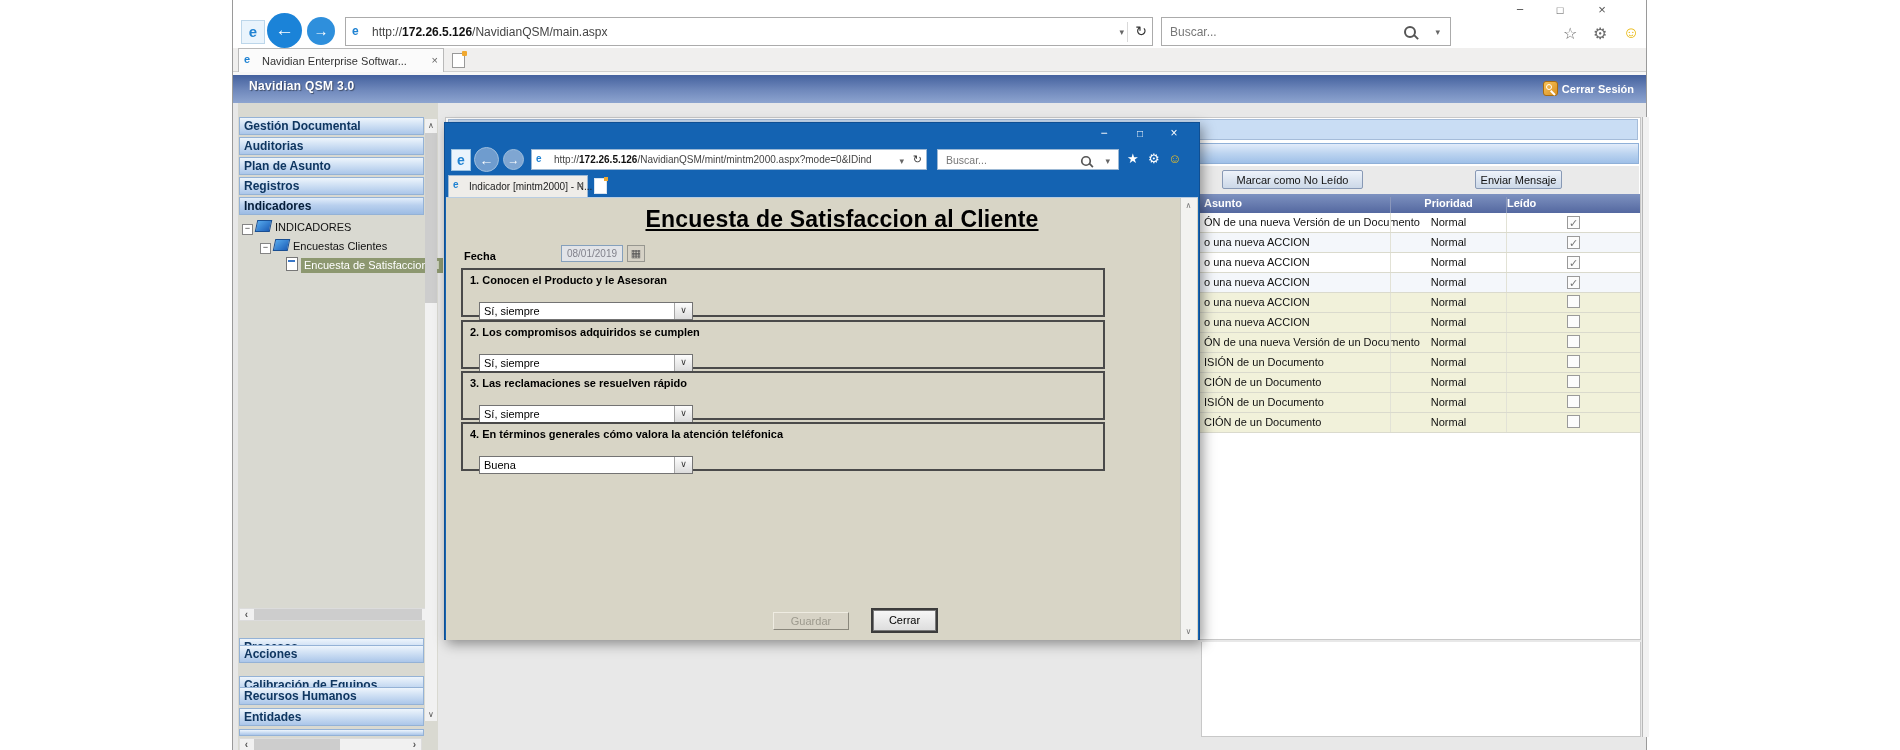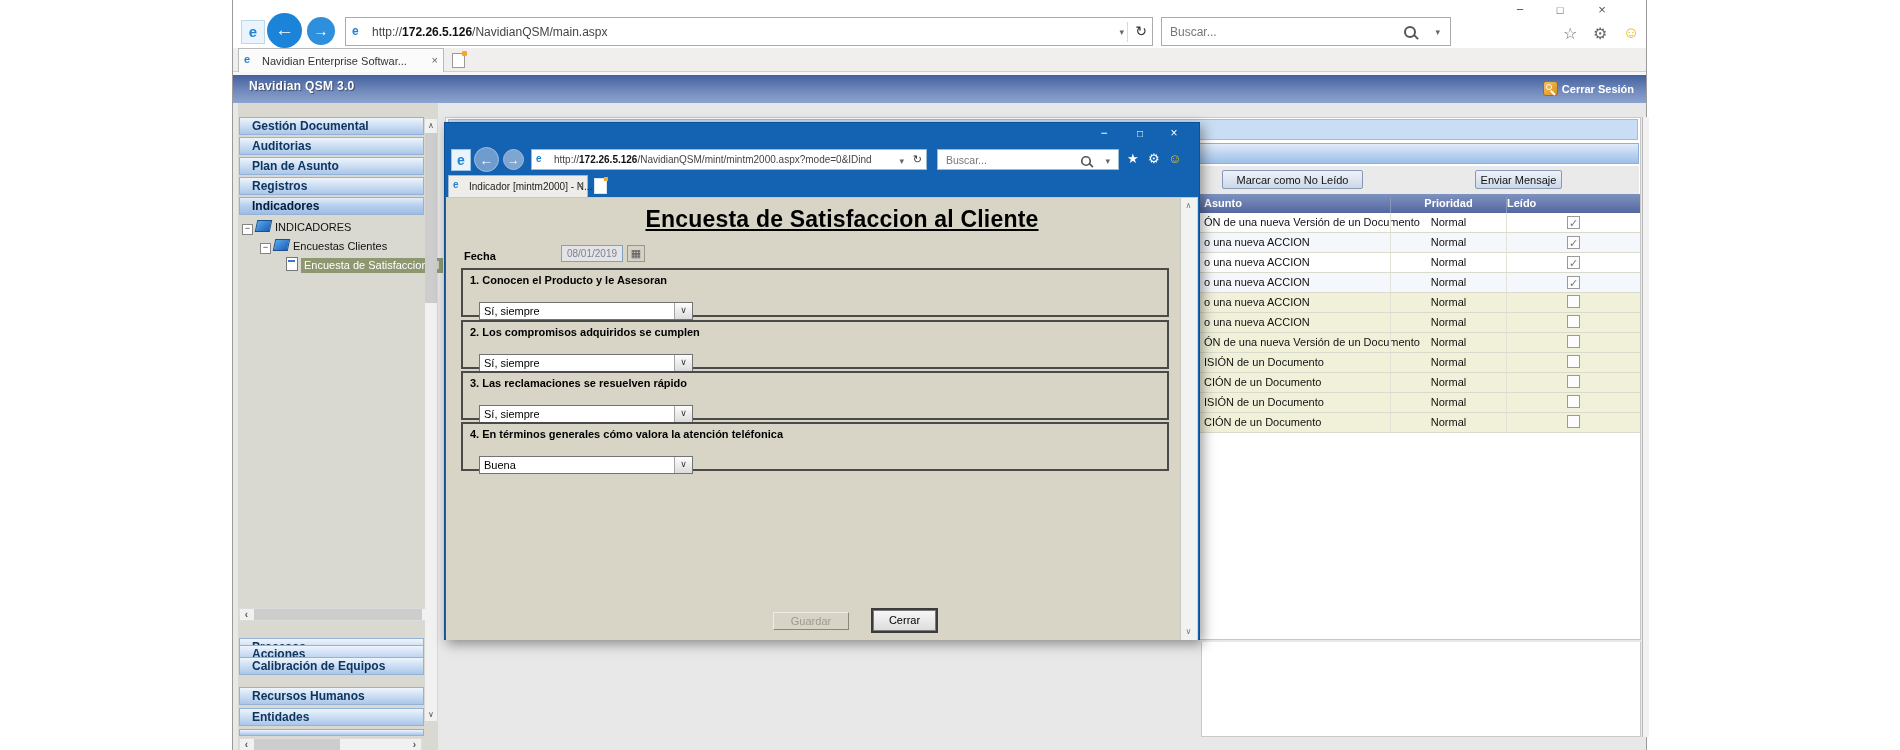--- a/index.html
+++ b/index.html
@@ -56,21 +56,21 @@
   .keyicon{display:inline-block;vertical-align:-3px;width:13px;height:13px;margin-right:4px;border-radius:3px;
            background:linear-gradient(135deg,#f6c35a,#d98f1f);border:1px solid #a86c10;position:relative;}
   .keyicon:before{content:"";position:absolute;left:2px;top:2px;width:4px;height:4px;border:1.5px solid #fff;border-radius:50%;}
   .keyicon:after{content:"";position:absolute;right:1px;bottom:2px;width:6px;height:1.5px;background:#fff;transform:rotate(45deg);}
 
   
   .content{position:absolute;left:0;top:103px;width:1413px;height:647px;background:#e8e8e8;}
 
   
   .sidebar{position:absolute;left:5px;top:0;width:200px;height:647px;background:#d9d9d1;}
-  .sbar{position:absolute;left:1px;width:185px;height:18px;line-height:17px;padding-left:12px;font-size:12px;font-weight:bold;
+  .sbar{position:absolute;left:1px;width:185px;height:18px;line-height:17px;padding-left:4px;font-size:12px;font-weight:bold;
         color:#0f3660;box-sizing:border-box;cursor:pointer;white-space:nowrap;overflow:hidden;
         background:linear-gradient(180deg,#eef5fc 0%,#cfe0f4 45%,#abc6e9 100%);border:1px solid #94b2d6;}
   .sbar.active{background:linear-gradient(180deg,#e3eefb 0%,#b9d0ee 45%,#9dbce4 100%);color:#041c38;}
   .tnode{position:absolute;font-size:11px;color:#111;white-space:nowrap;cursor:pointer;}
   .mbox{display:inline-block;width:9px;height:9px;border:1px solid #848484;background:#fff;font-size:9px;line-height:7px;
         text-align:center;color:#333;vertical-align:0px;margin-right:3px;}
   .book{display:inline-block;width:13px;height:10px;margin-right:4px;vertical-align:-1px;
         background:linear-gradient(135deg,#55a8ec,#1d5fb8);border:1px solid #1a4f92;transform:skewX(-12deg);}
   .licon{display:inline-block;width:10px;height:12px;background:#fff;border:1px solid #777;margin-right:3px;vertical-align:-2px;position:relative;}
   .licon:after{content:"";position:absolute;left:1px;top:2px;width:7px;height:2px;background:#3a78c8;}
@@ -137,21 +137,21 @@
   .pnewtab{position:absolute;left:149px;top:3px;width:11px;height:14px;background:#fff;border:1px solid #d8e4f0;}
   .pnewtab:after{content:"";position:absolute;right:-2px;top:-2px;width:4px;height:4px;background:#f0a830;}
   .pbody{position:absolute;left:1px;top:74px;width:752px;height:442px;background:#d8d5c6;border-top:1px solid #b8cde2;}
   .survey-title{position:absolute;left:0;top:8px;width:720px;text-align:center;font-size:23px;font-weight:bold;color:#000;
                 text-decoration:underline;letter-spacing:.2px;margin-left:36px;}
   .fecha-label{position:absolute;left:18px;top:52px;font-size:11px;font-weight:bold;color:#000;}
   .fecha-field{position:absolute;left:115px;top:47px;width:62px;height:17px;background:#e2e4e8;border:1px solid #85a0bc;
                color:#82828c;font-size:10px;text-align:center;line-height:16px;box-sizing:border-box;}
   .fecha-cal{position:absolute;left:181px;top:47px;width:18px;height:17px;background:#d6d2c6;border:1px solid #979790;
              text-align:center;font-size:11px;color:#555;line-height:15px;box-sizing:border-box;cursor:pointer;}
-  .qbox{position:absolute;left:15px;width:708px;height:49px;border:2px solid #4a4a4a;background:#d8d5c6;box-sizing:border-box;}
+  .qbox{position:absolute;left:15px;width:644px;height:49px;border:2px solid #4a4a4a;background:#d8d5c6;box-sizing:border-box;}
   .q1{top:70px;} .q2{top:122px;} .q3{top:173px;} .q4{top:224px;}
   .qlabel{position:absolute;left:7px;top:4px;font-size:11px;font-weight:bold;color:#000;}
   .sel{position:absolute;left:6px;top:32px;width:214px;height:18px;background:#fff;border:1px solid #737373;box-sizing:border-box;cursor:pointer;margin-left:10px;}
   .sel-txt{position:absolute;left:4px;top:2px;font-size:11px;color:#000;}
   .sel-btn{position:absolute;right:0;top:0;width:17px;height:16px;background:linear-gradient(180deg,#fdfdfd,#dcdcdc);
            border-left:1px solid #a5a5a5;text-align:center;font-size:9px;color:#333;line-height:15px;}
   .btn-guardar{position:absolute;left:327px;top:414px;width:76px;height:18px;background:#d7d3c6;
                border:1px solid #8a877c;border-top-color:#efece2;border-left-color:#efece2;
                color:#9d9a8e;font-size:11px;text-align:center;line-height:16px;box-sizing:border-box;}
   .btn-cerrar{position:absolute;left:427px;top:412px;width:63px;height:21px;background:linear-gradient(180deg,#f6f6f6,#dedede);
@@ -229,21 +229,21 @@
           <span class="licon"></span><span class="thl">Encuesta de Satisfaccion al</span>
         </div>
 
         <div class="hscroll" style="top:505px;">
           <span class="sc-arr" style="left:0;">‹</span>
           <span class="sc-thumb" style="left:14px;width:168px;"></span>
         </div>
 
         <div class="sbar" style="top:515px;margin-top:20px;">Procesos</div>
         <div class="sbar" style="top:542px;">Acciones</div>
-        <div class="sbar" style="top:554px;">Calibración de Equipos</div>
+        <div class="sbar" style="top:573px;">Calibración de Equipos</div>
         <div class="sbar" style="top:584px;">Recursos Humanos</div>
         <div class="sbar" style="top:605px;">Entidades</div>
         <div class="sbar" style="top:626px;height:7px;"></div>
 
         <div class="hscroll" style="top:635px;width:183px;">
           <span class="sc-arr" style="left:0;">‹</span>
           <span class="sc-thumb" style="left:14px;width:86px;"></span>
           <span class="sc-arr" style="left:168px;">›</span>
         </div>
 

